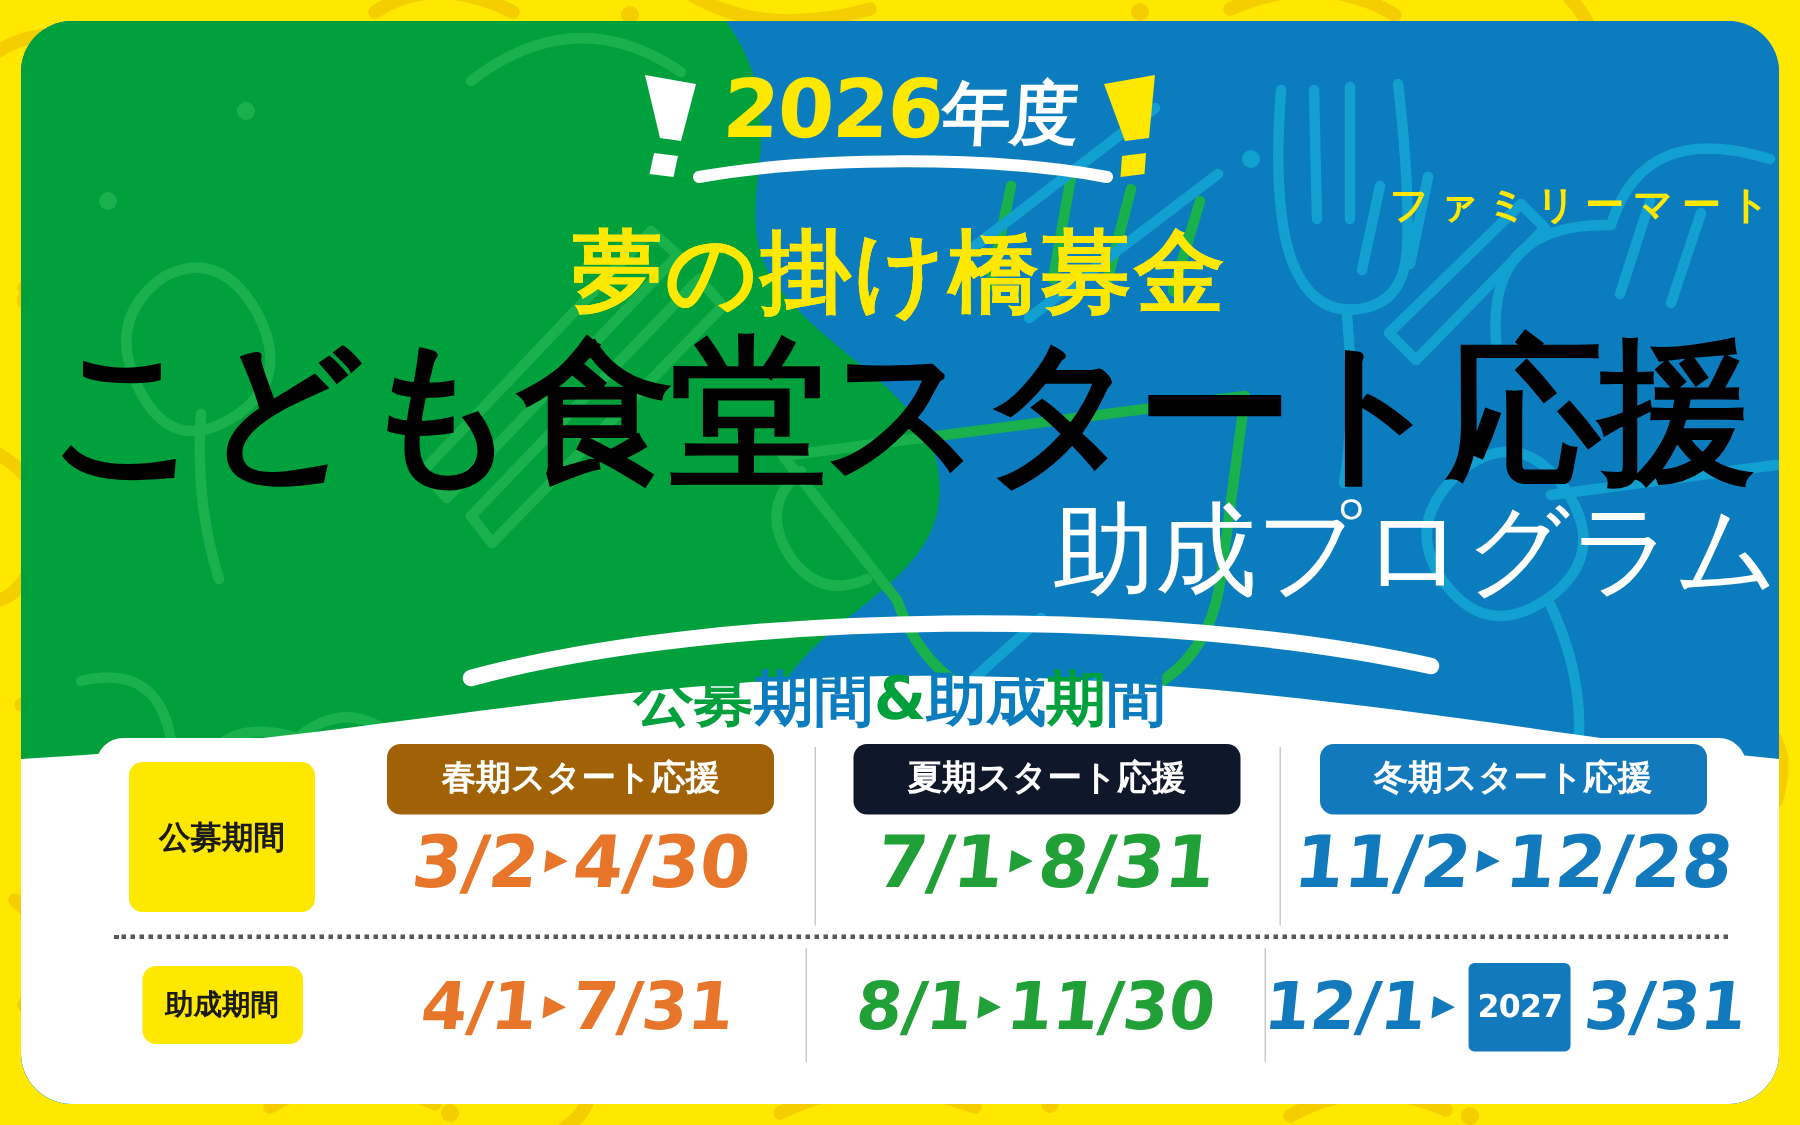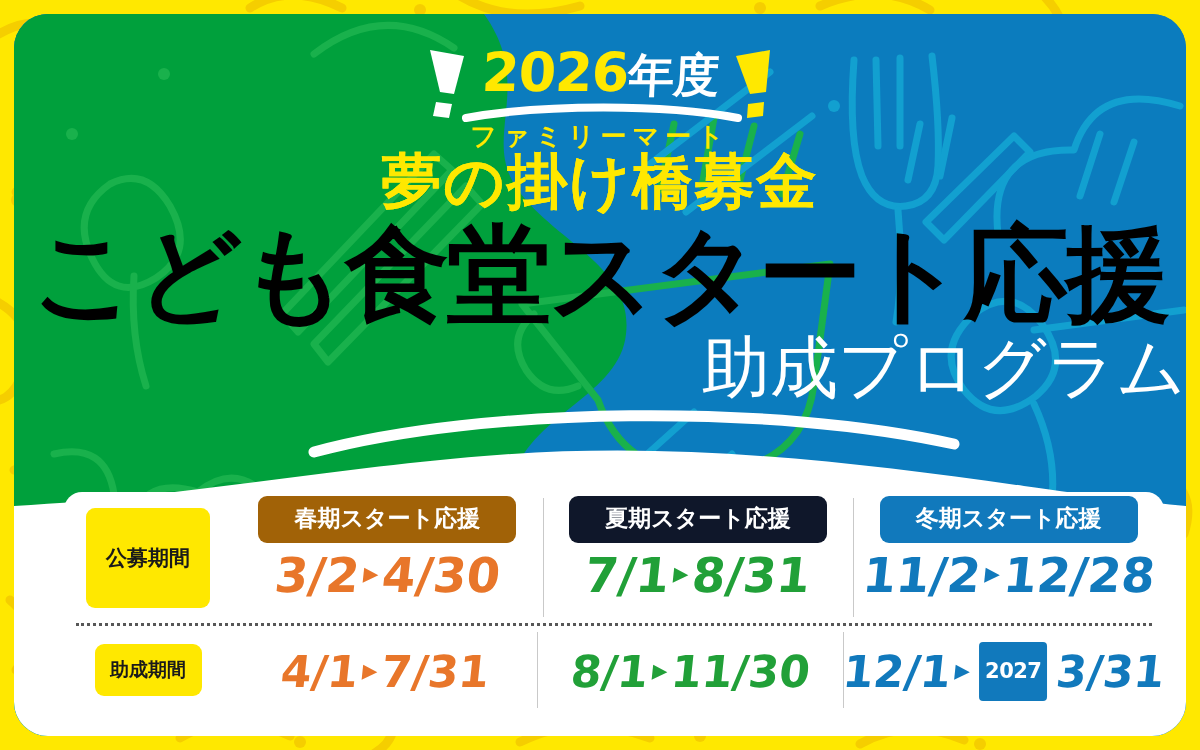--- a/index.html
+++ b/index.html
@@ -30,21 +30,21 @@
   }
   .year-text{
     font-weight:900;font-size:54px;line-height:54px;letter-spacing:-1px;
     white-space:nowrap;font-family:"DejaVu Sans","Liberation Sans",sans-serif;
     transform:skewX(-3deg);
   }
   .year-num{color:#FFE800;}
   .year-suffix{color:#FFFFFF;font-size:46px;}
 
   .brand{
-    position:absolute;left:0;top:105px;width:1172px;text-align:center;
+    position:absolute;left:0;top:105px;width:1172px;text-align:right;
     color:#FFE800;font-weight:900;font-size:26px;letter-spacing:6px;
     font-family:"DejaVu Sans","Liberation Sans",sans-serif;
   }
   .fund{
     position:absolute;left:0;top:128px;width:1172px;text-align:center;
     color:#FFE800;font-weight:900;font-size:60px;letter-spacing:2px;
     text-shadow:0 0 0 #FFE800;
   }
   .title-main{
     position:absolute;left:0;top:208px;width:1172px;text-align:center;
@@ -276,20 +276,21 @@
       <svg style="position:absolute;left:0;top:88px;" width="1172" height="26" viewBox="0 0 1172 26">
         <path d="M452 16 C 530 2 650 2 724 16" stroke="#FFFFFF" stroke-width="8" fill="none" stroke-linecap="round"></path>
       </svg>
 
       <div class="brand">ファミリーマート</div>
       <div class="fund">夢の掛け橋募金</div>
       <div class="title-main">こども食堂スタート応援</div>
       <div class="title-sub">助成プログラム</div>
     </div>
 
+    <div class="section-heading" id="section-heading"><span class="sh-g">公</span><span class="sh-g">募</span><span class="sh-b">期</span><span class="sh-b">間</span><span class="sh-g">&amp;</span><span class="sh-b">助</span><span class="sh-b">成</span><span class="sh-g">期</span><span class="sh-b">間</span></div>
 
     <div id="table-card">
 
       <div class="trow r1">
         <div class="rowlabel-cell">
           <div class="rowlabel big">公募期間</div>
         </div>
         <div class="seasons">
 
           <div class="scol">

